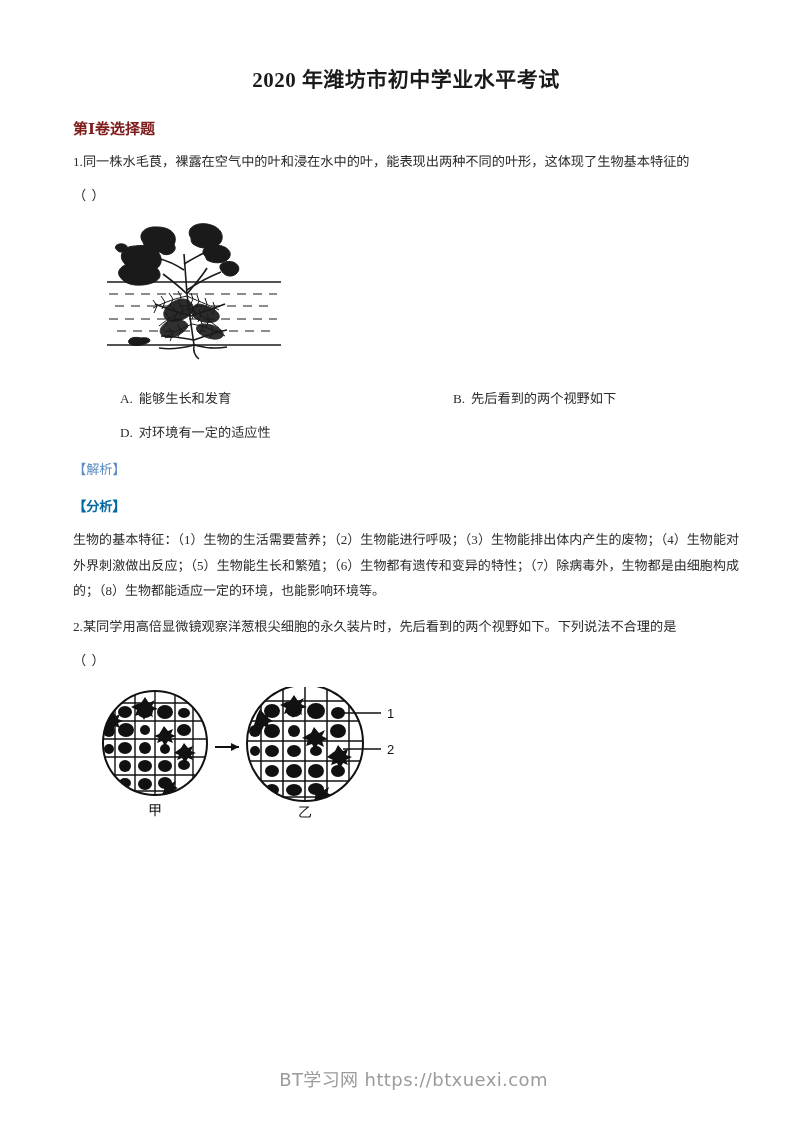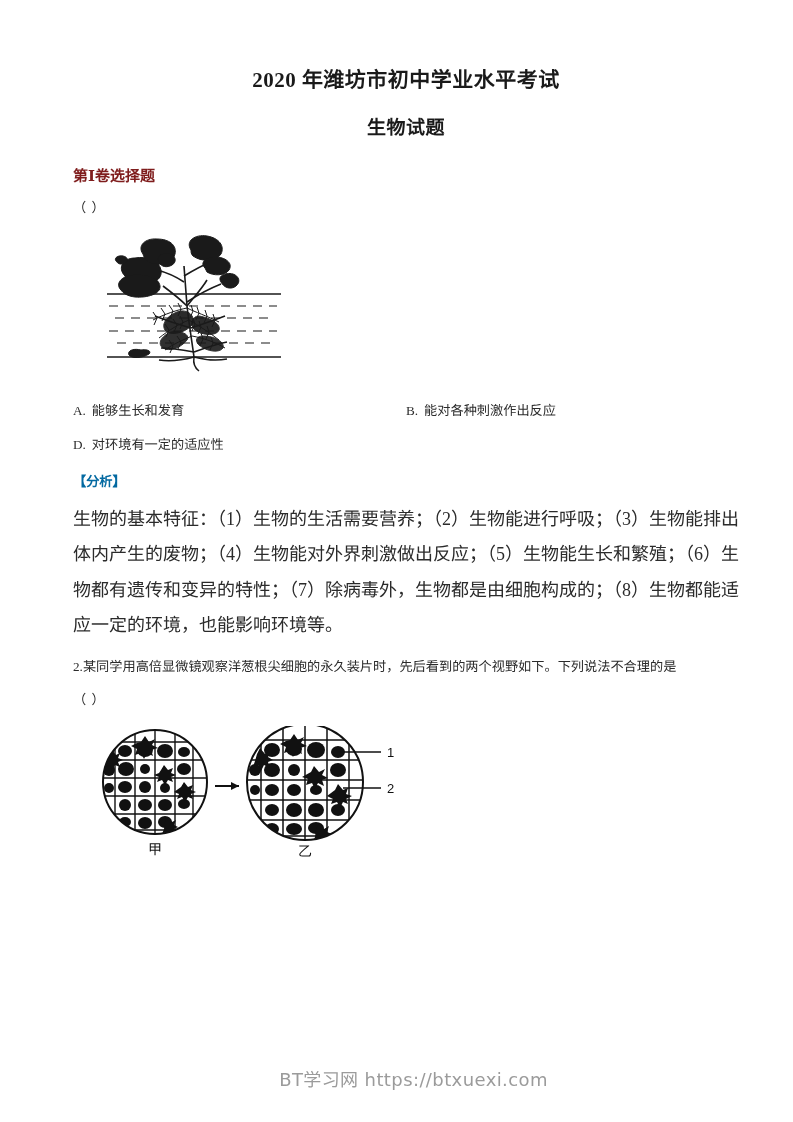--- a/index.html
+++ b/index.html
@@ -63,34 +63,35 @@
     color: #2b2b2b;
   }
   .paren-line {
     font-size: 13.2px;
     line-height: 1.62;
     margin-top: 12px;
     color: #2b2b2b;
     letter-spacing: 1px;
   }
   .para {
-    font-size: 18px;
+    font-size: 13px;
     line-height: 1.95;
     margin-top: 10px;
     text-align: justify;
     color: #2b2b2b;
   }
 
   
   .options {
     margin-top: 16px;
   }
   .opt-row {
     display: flex;
     margin-top: 14px;
+    margin-left: 47px;
   }
   .opt-row:first-child { margin-top: 0; }
   .opt {
     font-size: 13.2px;
     line-height: 1.5;
     color: #2b2b2b;
   }
   .opt-a, .opt-c { width: 333px; flex: 0 0 333px; }
   .opt-label { margin-right: 6px; }
 
@@ -156,23 +157,23 @@
     letter-spacing: 0.4px;
   }
 </style>
 </head>
 <body>
 
 <div class="page">
   <div class="content">
 
     <div class="doc-title">2020 年潍坊市初中学业水平考试</div>
-    <div class="doc-subtitle">生物试题</div>
     <div class="section-head">第Ⅰ卷选择题</div>
 
+    <div class="qline">1.同一株水毛茛，裸露在空气中的叶和浸在水中的叶，能表现出两种不同的叶形，这体现了生物基本特征的</div>
     <div class="paren-line">（    ）</div>
 
     <div class="fig1">
       <svg width="190" height="152" viewBox="0 0 190 152" xmlns="http://www.w3.org/2000/svg">
         <rect x="0" y="0" width="190" height="152" fill="#ffffff"></rect>
         <g stroke="#1a1a1a" fill="#1a1a1a">
 
           <line x1="8" y1="62" x2="182" y2="62" stroke-width="1.3"></line>
 
           <line x1="8" y1="125" x2="182" y2="125" stroke-width="1.6"></line>
@@ -231,30 +232,31 @@
       </svg>
     </div>
     <div class="fig1-caption">水毛茛</div>
 
     <div class="options">
       <div class="opt-row">
         <div class="opt opt-a">
           <span class="opt-label">A.</span><span>能够生长和发育</span>
         </div>
         <div class="opt">
-          <span class="opt-label">B.</span><span>能对各种刺激作出反应</span>
+          <span class="opt-label">B.</span><span>先后看到的两个视野如下</span>
         </div>
       </div>
       <div class="opt-row">
         <div class="opt">
           <span class="opt-label">D.</span><span>对环境有一定的适应性</span>
         </div>
       </div>
     </div>
 
+    <div class="blue-line">【解析】</div>
     <div class="mark-line">【分析】</div>
     <div class="para">生物的基本特征：（1）生物的生活需要营养；（2）生物能进行呼吸；（3）生物能排出体内产生的废物；（4）生物能对外界刺激做出反应；（5）生物能生长和繁殖；（6）生物都有遗传和变异的特性；（7）除病毒外，生物都是由细胞构成的；（8）生物都能适应一定的环境，也能影响环境等。</div>
 
     <div class="qline">2.某同学用高倍显微镜观察洋葱根尖细胞的永久装片时，先后看到的两个视野如下。下列说法不合理的是</div>
     <div class="paren-line">（    ）</div>
 
     <div class="fig2">
       <svg width="400" height="140" viewBox="0 0 400 140" xmlns="http://www.w3.org/2000/svg">
         <defs>
           <clipPath id="clipL">

